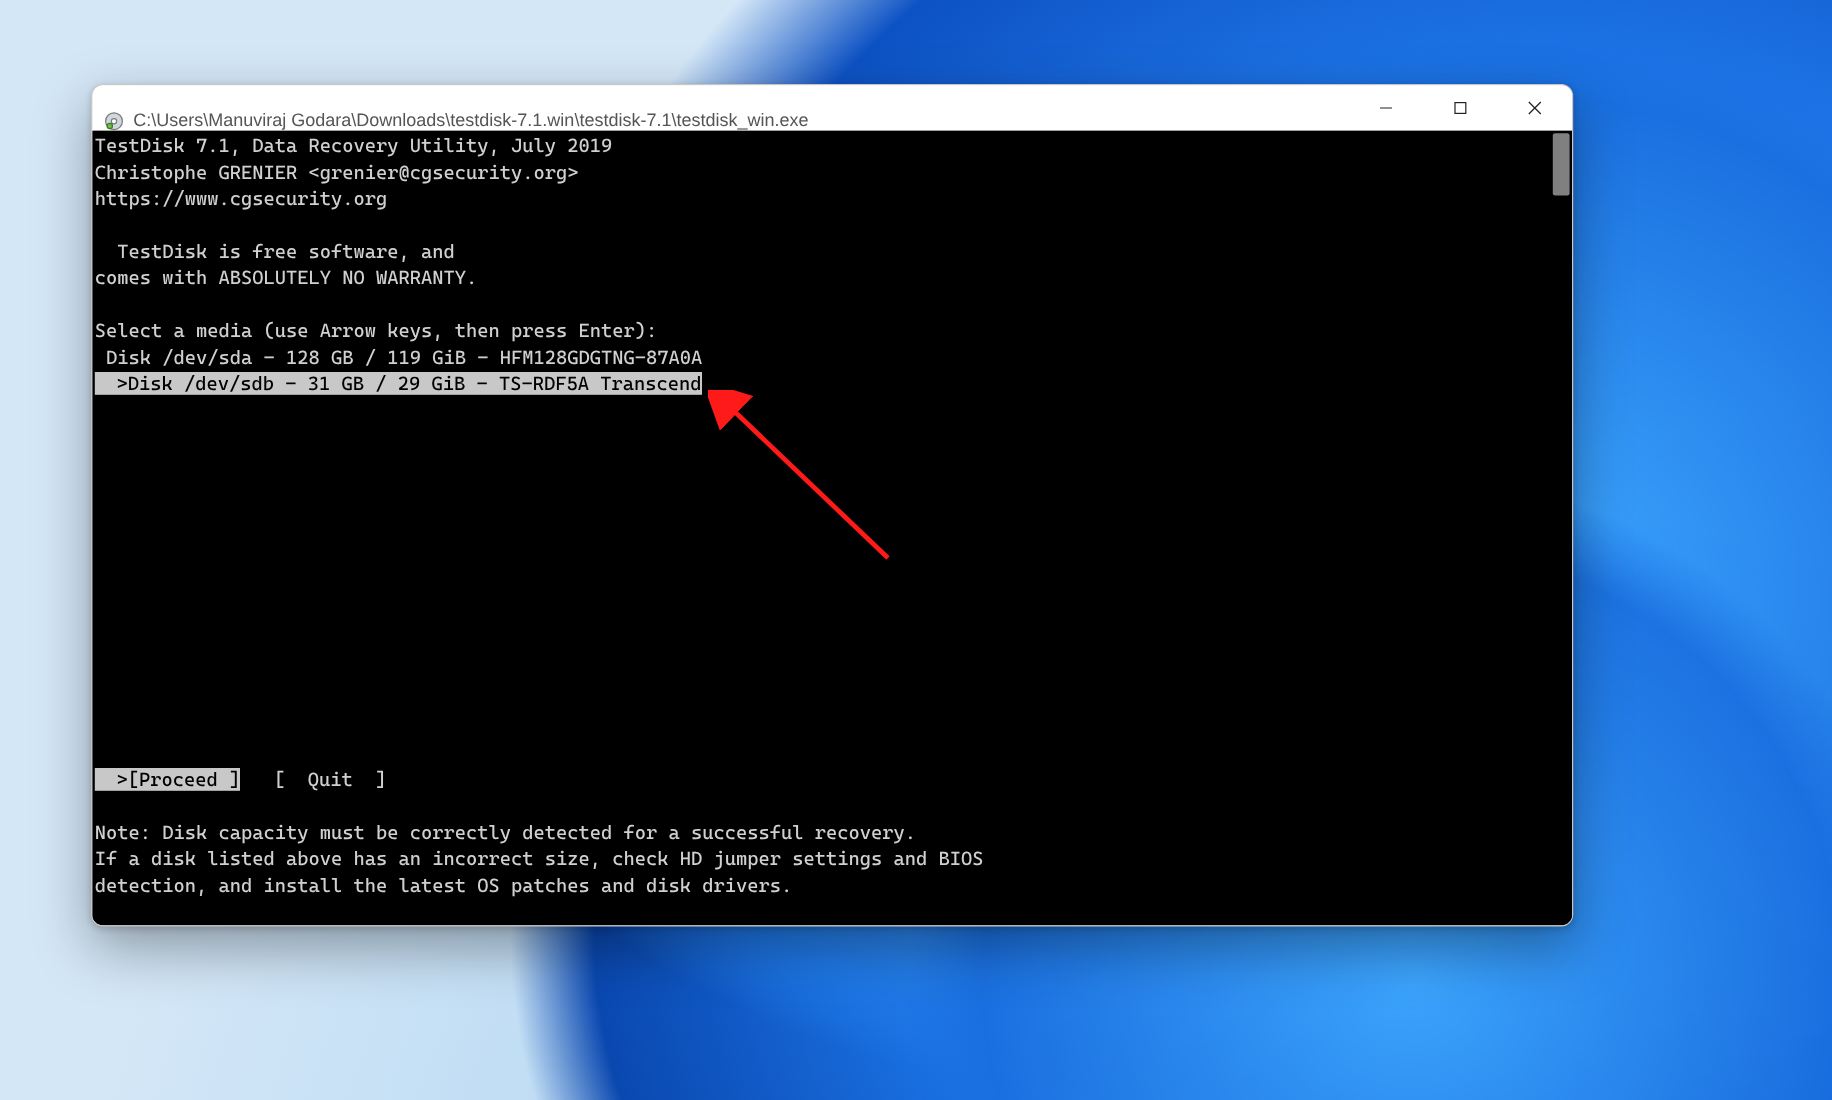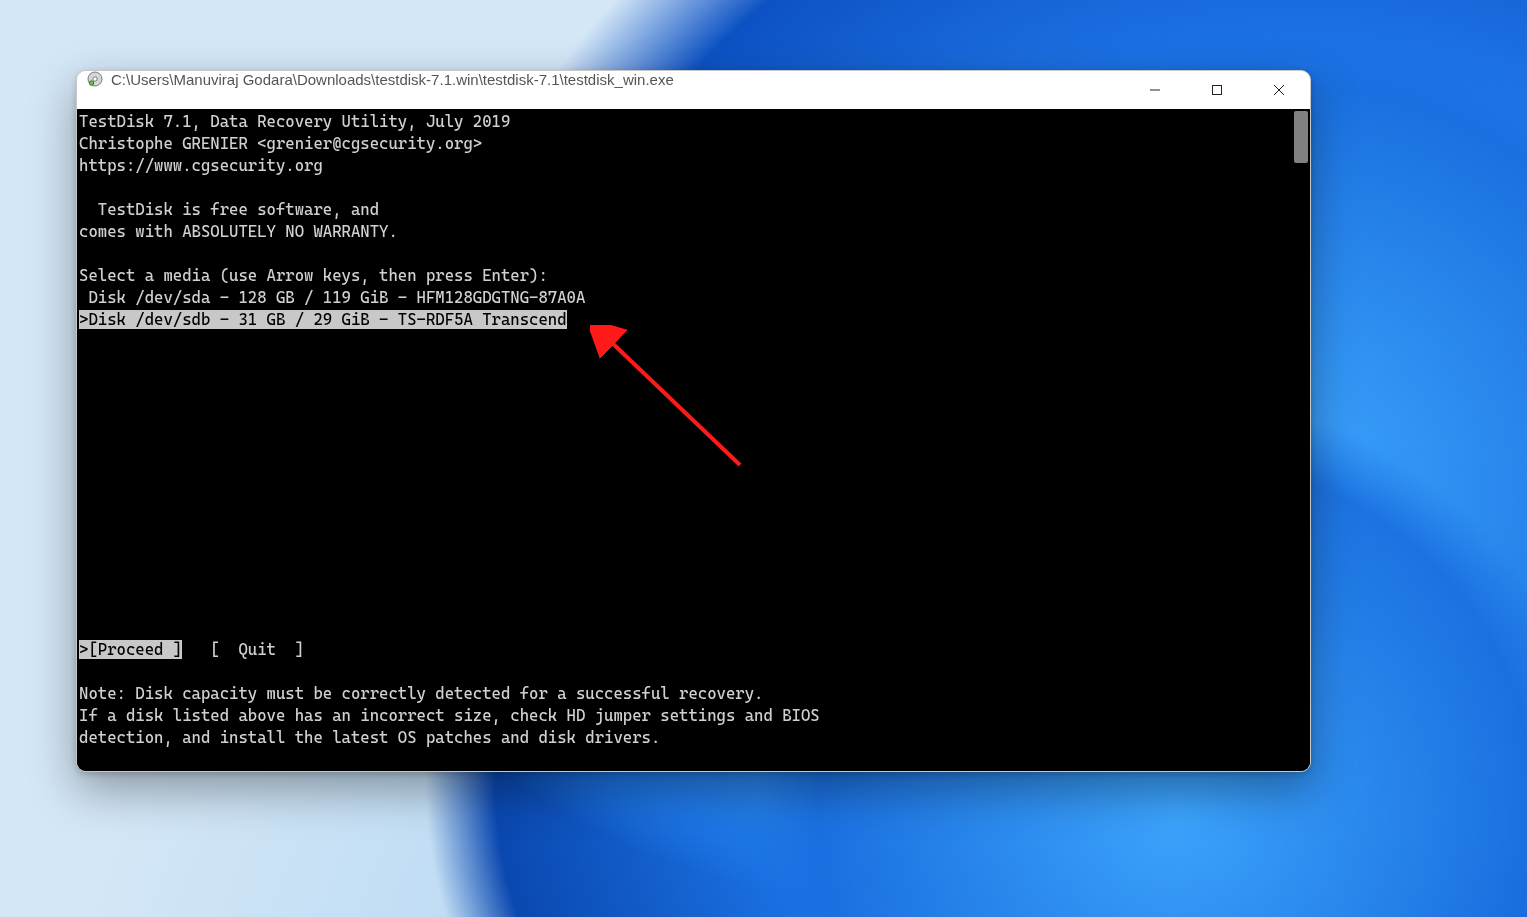--- a/index.html
+++ b/index.html
@@ -21,37 +21,37 @@
   .s2{width:1200px;height:1200px;right:-250px;bottom:-500px;transform:rotate(-10deg);}
   .s3{width:1600px;height:800px;right:-200px;top:250px;background:radial-gradient(closest-side,#57b4ff 0%, #1f78e6 55%, transparent 68%);transform:rotate(8deg);}
   
   .window{
     position:absolute;left:76px;top:70px;width:1233px;height:700px;
     background:#f5f5f5;border:1px solid #c8c8c8;border-radius:10px;
     box-shadow:0 18px 46px rgba(0,0,0,.35),0 2px 6px rgba(0,0,0,.18);
     overflow:hidden;
   }
   .titlebar{
-    height:38px;display:flex;align-items:flex-start;background:#ffffff;
+    height:38px;display:flex;align-items:flex-end;background:#ffffff;
     border-bottom:1px solid #e3e3e3;
   }
   .title-icon{width:16px;height:16px;margin:0 8px 0 10px;display:flex;align-items:center;justify-content:center;}
   .title-text{flex:1;font-size:15px;color:#555;white-space:nowrap;overflow:hidden;text-overflow:ellipsis;}
   .winbtns{display:flex;height:100%;}
   .winbtn{width:62px;height:100%;display:flex;align-items:center;justify-content:center;}
   .winbtn svg{display:block;}
   
   .term-wrap{position:absolute;left:0;right:0;top:38px;bottom:0;padding:0;background:#000;}
   .term{
     position:absolute;left:0;top:0;right:18px;bottom:0;background:#000;color:#d0d0d0;
     font-family:"Cascadia Mono","Consolas","Courier New",monospace;
     font-size:16px;line-height:22px;white-space:pre;
     padding:2px 0 2px 2px;
   }
-  .term .inv{background:#c8c8c8;color:#000;}
+  .term .inv{background:#c8c8c8;color:#000;padding-left:18px;}
   
   .scrolltrack{position:absolute;right:0;top:0;width:18px;bottom:0;background:#000;}
   .scrollthumb{position:absolute;left:2px;right:2px;top:2px;height:52px;background:#808080;border-radius:2px;}
   
   .arrow{position:absolute;pointer-events:none;}
 </style>
 </head>
 <body>
 
 <div class="wallpaper">

